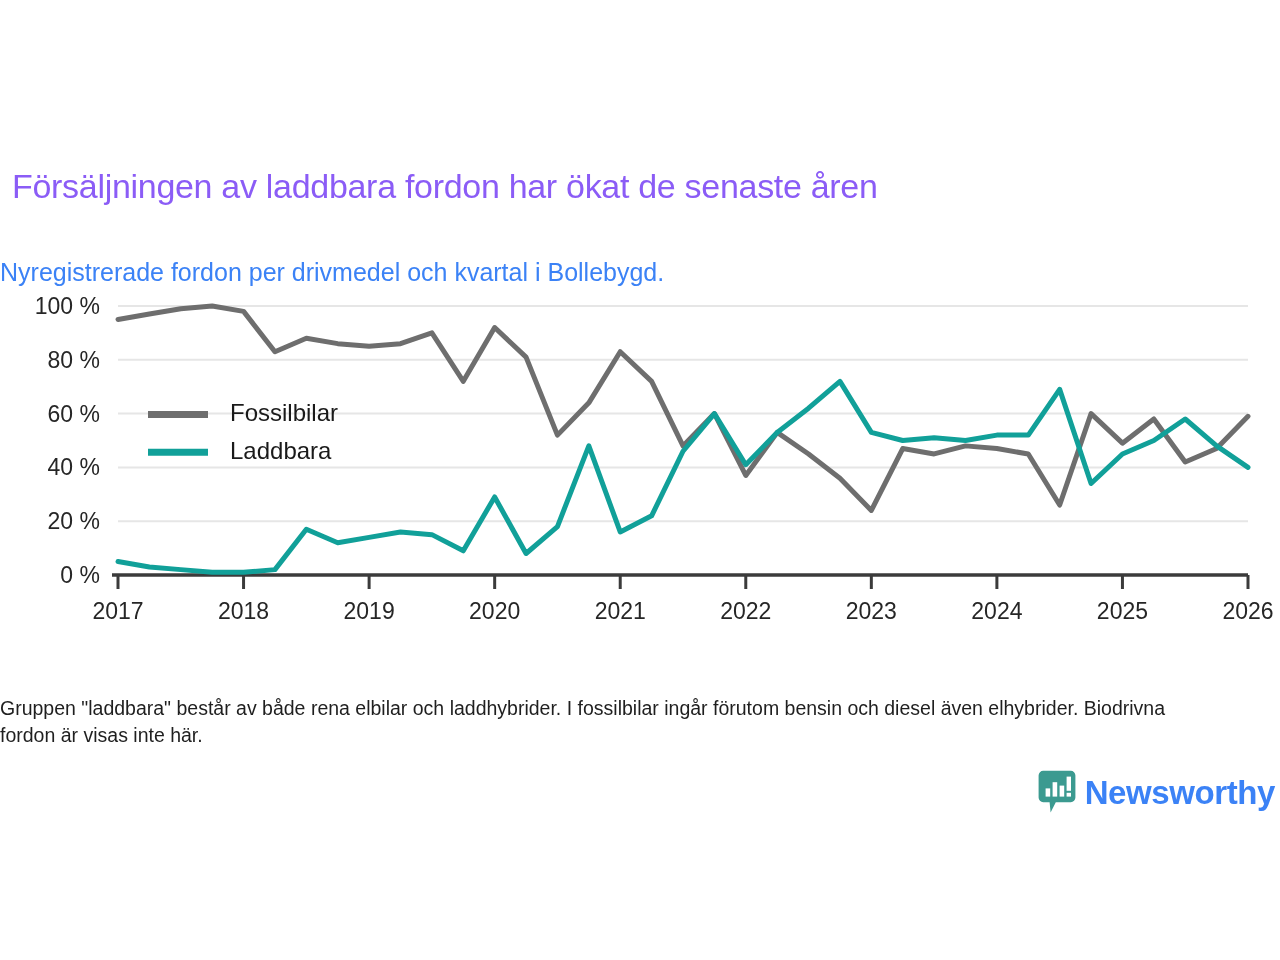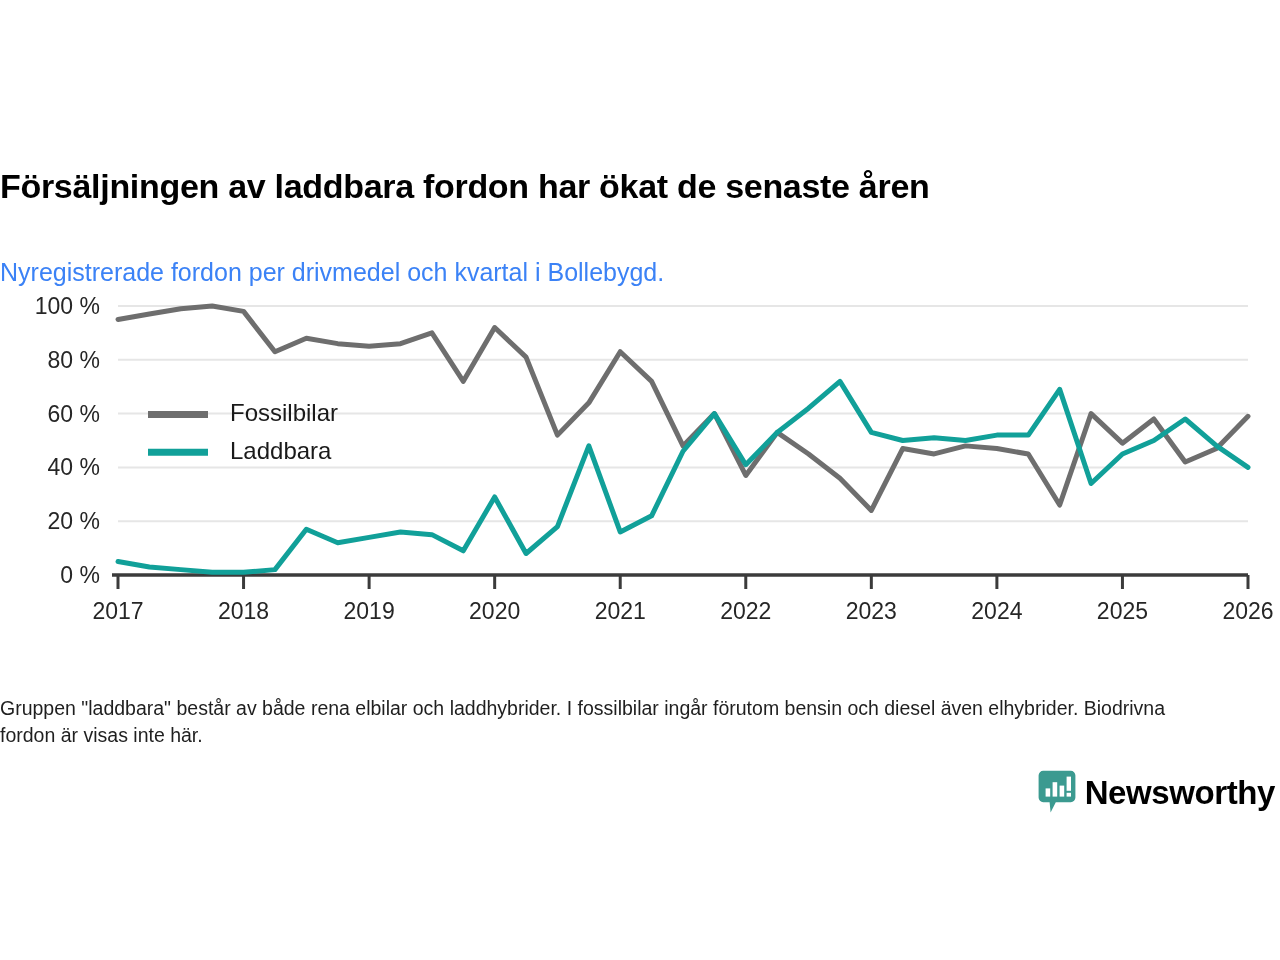--- a/index.html
+++ b/index.html
@@ -21,24 +21,25 @@
     box-sizing: border-box;
   }
 
   
   .title {
     position: absolute;
     left: 0px;
     top: 144px;
     width: 1260px;
     font-size: 34px;
-    font-weight: bold;
+    font-weight: normal;
     letter-spacing: -0.3px;
-    color: #000000;
+    color: #8b5cf6;
     line-height: 1.15;
+    padding-left: 12px;
   }
   .subtitle {
     position: absolute;
     left: 0px;
     top: 232px;
     width: 1260px;
     font-size: 25px;
     font-weight: normal;
     color: #3b82f6;
     line-height: 1.2;
@@ -97,21 +98,21 @@
     gap: 9px;
   }
   .logo-mark {
     width: 38px;
     height: 44px;
     flex: 0 0 auto;
   }
   .logo-text {
     font-size: 33px;
     font-weight: bold;
-    color: #000000;
+    color: #3b82f6;
     letter-spacing: -0.4px;
     line-height: 1;
   }
 </style>
 </head>
 <body>
 
 <div class="page">
 
   <h1 class="title">Försäljningen av laddbara fordon har ökat de senaste åren</h1>

